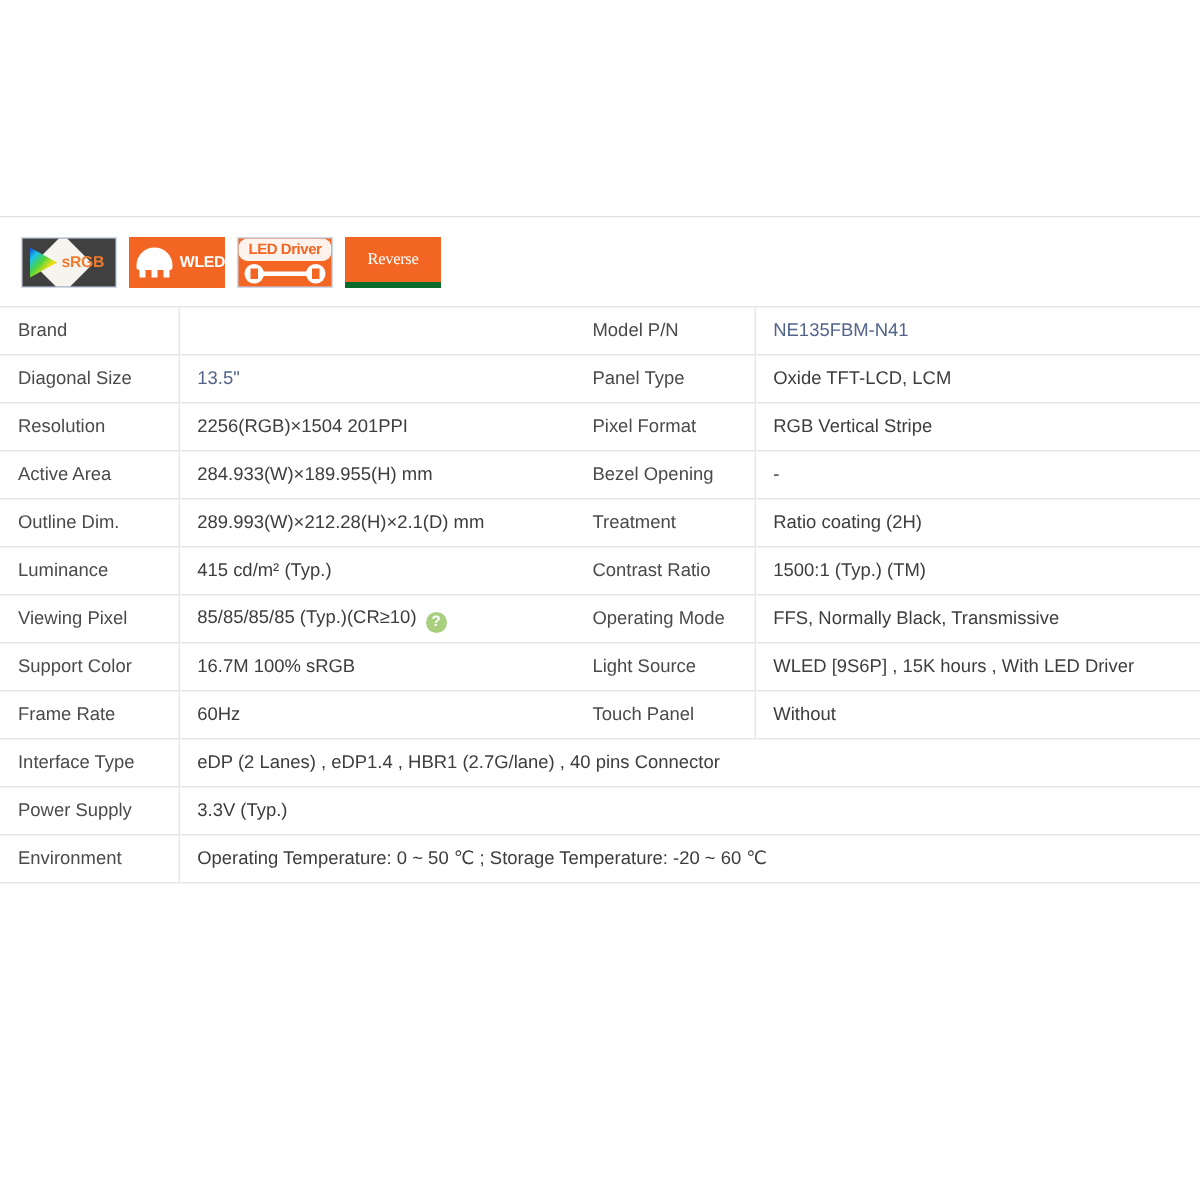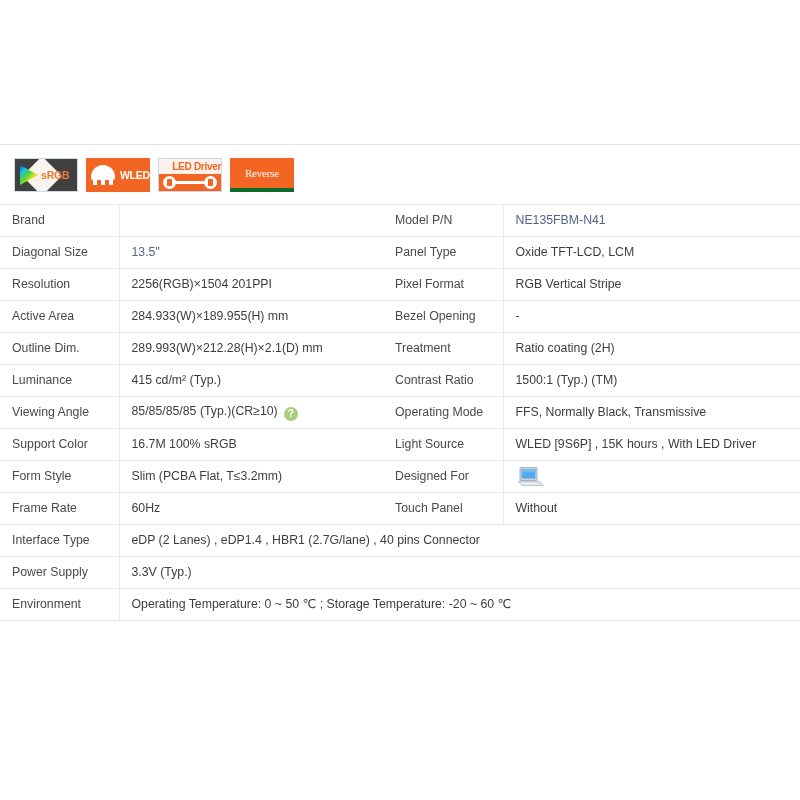--- a/index.html
+++ b/index.html
@@ -100,21 +100,21 @@
   .badge-leddriver {
     background: #f26522;
     border: 1px solid #c9d6ea;
     flex-direction: column;
     justify-content: flex-start;
     padding: 0;
   }
   .badge-leddriver .ld-top {
     width: 100%; height: 15px;
     background: #fdf2ec;
-    display: flex; align-items: center; justify-content: flex-end;
+    display: flex; align-items: center; justify-content: center; border-radius: 6px;
   }
   .badge-leddriver .ld-text {
     font-size: 10px; font-weight: bold; color: #f26522;
     letter-spacing: -0.3px;
   }
   .badge-leddriver .ld-bot {
     position: relative;
     width: 100%; height: 17px;
   }
   .badge-leddriver .dumbbell-bar {
@@ -302,47 +302,33 @@
 
       <tr>
         <td class="lbl">Luminance</td>
         <td class="val">415 cd/m² (Typ.)</td>
         <td class="lbl">Contrast Ratio</td>
         <td class="val">1500:1 (Typ.) (TM)</td>
       </tr>
 
 
       <tr>
-        <td class="lbl">Viewing Angle</td>
+        <td class="lbl">Viewing Pixel</td>
         <td class="val"><span>85/85/85/85 (Typ.)(CR≥10)</span><span class="help-icon">?</span></td>
         <td class="lbl">Operating Mode</td>
         <td class="val">FFS, Normally Black, Transmissive</td>
       </tr>
 
       <tr>
         <td class="lbl">Support Color</td>
         <td class="val">16.7M   100% sRGB</td>
         <td class="lbl">Light Source</td>
         <td class="val">WLED  [9S6P] , 15K hours , With LED Driver</td>
       </tr>
 
-      <tr>
-        <td class="lbl">Form Style</td>
-        <td class="val">Slim (PCBA Flat, T≤3.2mm)</td>
-        <td class="lbl">Designed For</td>
-        <td class="val">
-          <svg class="laptop-icon" width="30" height="22" viewBox="0 0 30 22">
-            <rect x="4" y="1.5" width="17" height="13" rx="1" fill="#cfd6dd" stroke="#9aa6b2" stroke-width="0.8"></rect>
-            <rect x="5.6" y="3" width="13.8" height="9.6" fill="#55a9e8"></rect>
-            <rect x="5.6" y="3" width="13.8" height="3.2" fill="#74bcf0"></rect>
-            <path d="M2 15.2 L23 15.2 L27.5 19.6 L6.3 19.6 Z" fill="#d7dde3" stroke="#a8b2bc" stroke-width="0.7"></path>
-            <path d="M4.6 16.7 L21.4 16.7 L23.6 18.6 L6.8 18.6 Z" fill="#eef1f4"></path>
-          </svg>
-        </td>
-      </tr>
 
       <tr>
         <td class="lbl">Frame Rate</td>
         <td class="val">60Hz</td>
         <td class="lbl">Touch Panel</td>
         <td class="val">Without</td>
       </tr>
 
       <tr>
         <td class="lbl">Interface Type</td>

